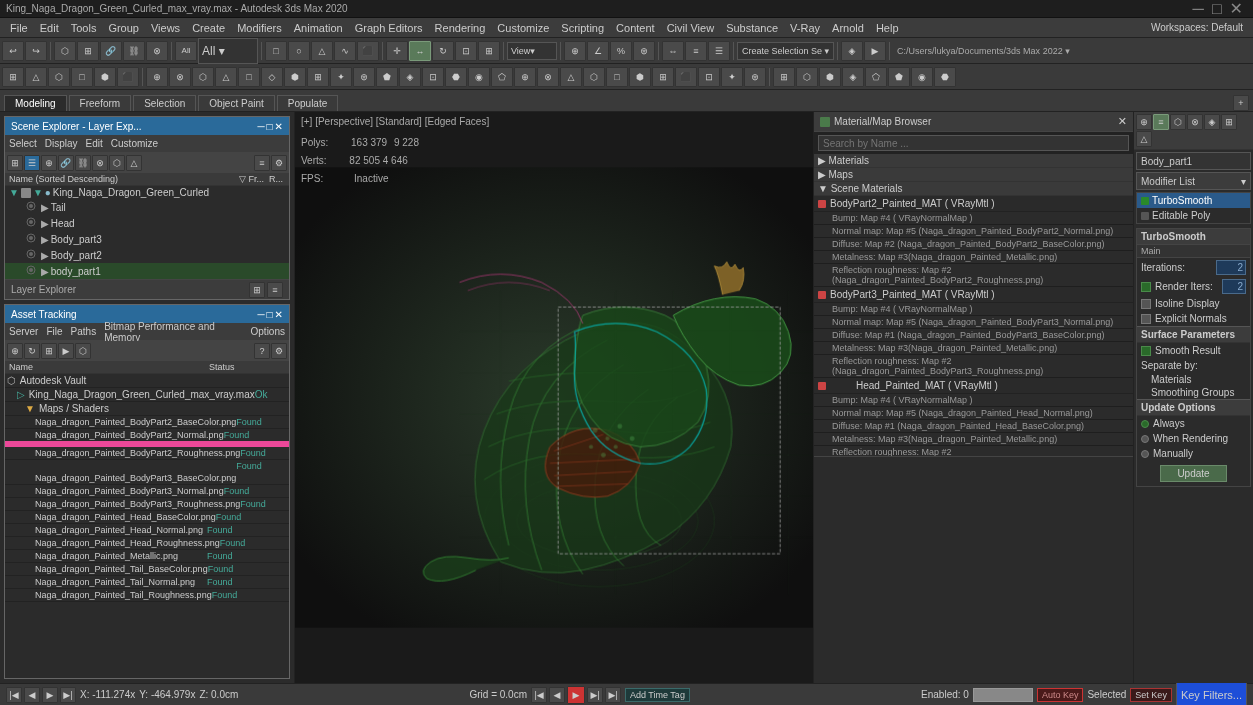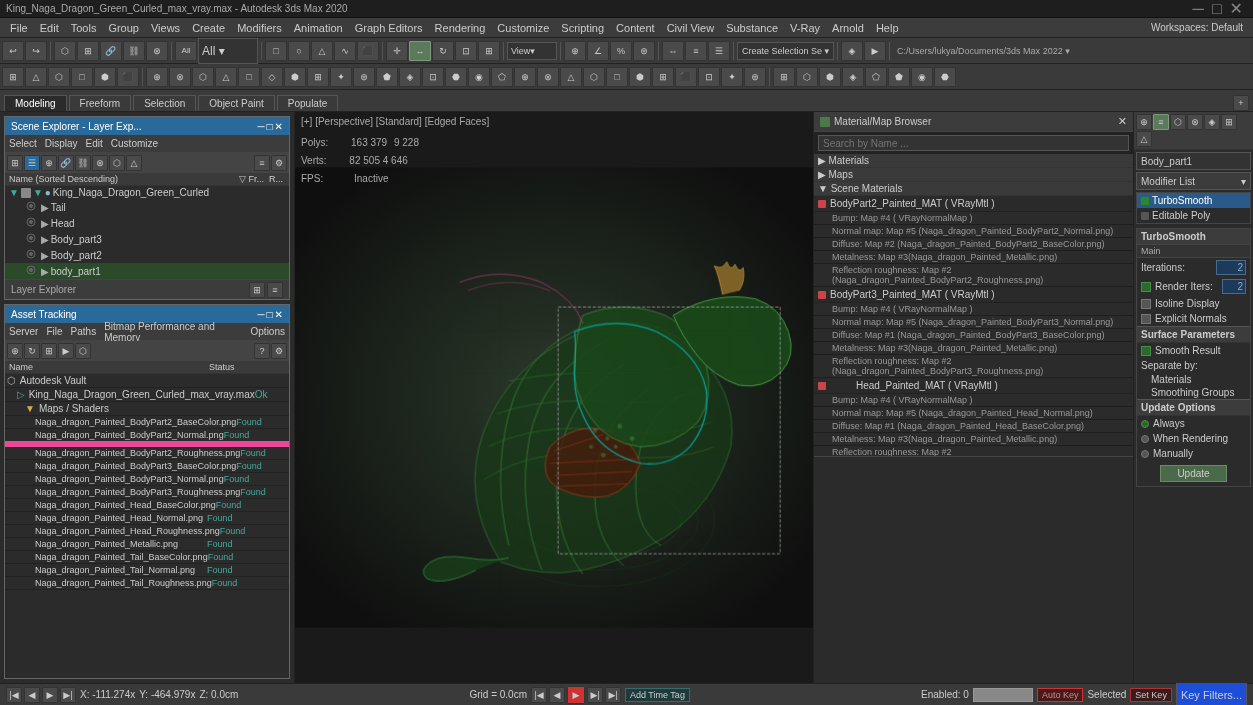--- a/index.html
+++ b/index.html
@@ -321,21 +321,21 @@
         </div>
         <div style="display:flex; padding:1px 2px 1px 30px; border-bottom:6px solid #ec4899; font-size:9px;">
           <span style="flex:1;">Naga_dragon_Painted_BodyPart2_Normal.png</span>
           <span style="width:80px; color:#4a9;">Found</span>
         </div>
         <div style="display:flex; padding:1px 2px 1px 30px; border-bottom:1px solid #222; font-size:9px;">
           <span style="flex:1;">Naga_dragon_Painted_BodyPart2_Roughness.png</span>
           <span style="width:80px; color:#4a9;">Found</span>
         </div>
         <div style="display:flex; padding:1px 2px 1px 30px; border-bottom:1px solid #222; font-size:9px;">
-          <span style="flex:1;">Naga_dragon_Painted_BodyPart3_BaseColor.png</span>
+          <span style="flex:1;margin-top:12px;">Naga_dragon_Painted_BodyPart3_BaseColor.png</span>
           <span style="width:80px; color:#4a9;">Found</span>
         </div>
         <div style="display:flex; padding:1px 2px 1px 30px; border-bottom:1px solid #222; font-size:9px;">
           <span style="flex:1;">Naga_dragon_Painted_BodyPart3_Normal.png</span>
           <span style="width:80px; color:#4a9;">Found</span>
         </div>
         <div style="display:flex; padding:1px 2px 1px 30px; border-bottom:1px solid #222; font-size:9px;">
           <span style="flex:1;">Naga_dragon_Painted_BodyPart3_Roughness.png</span>
           <span style="width:80px; color:#4a9;">Found</span>
         </div>

